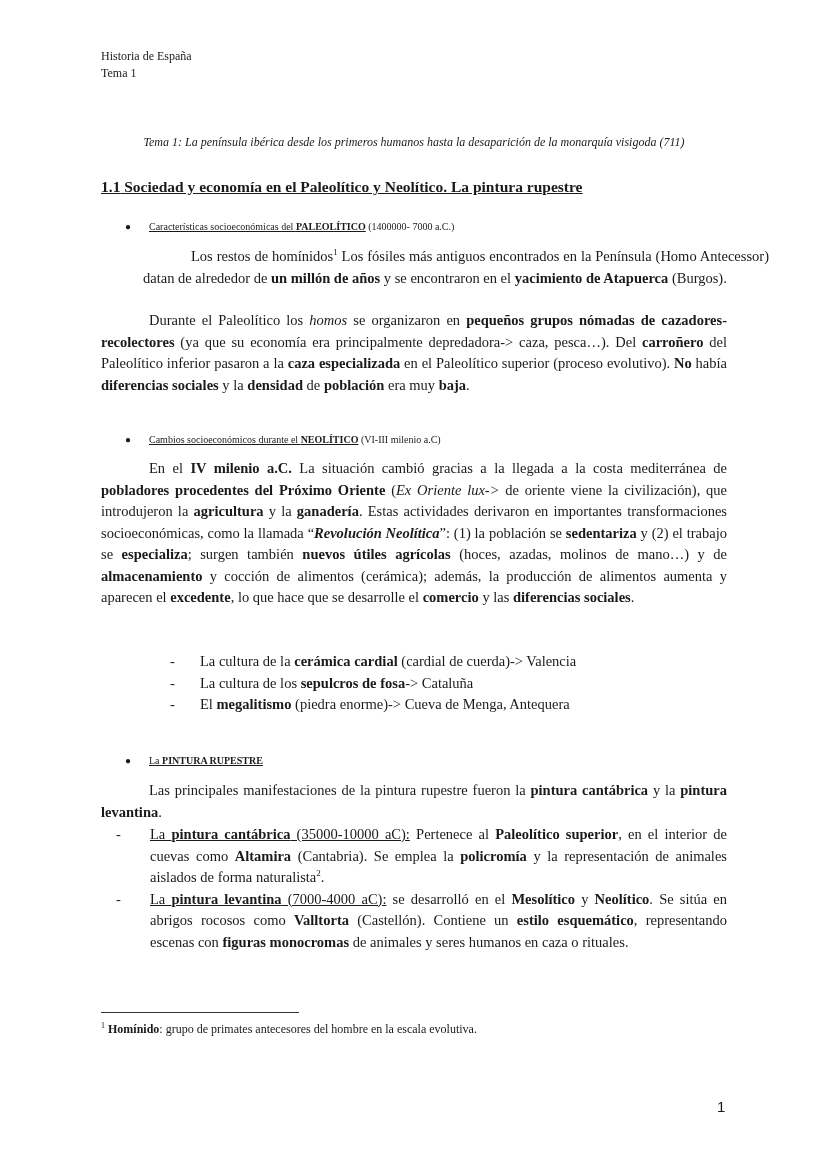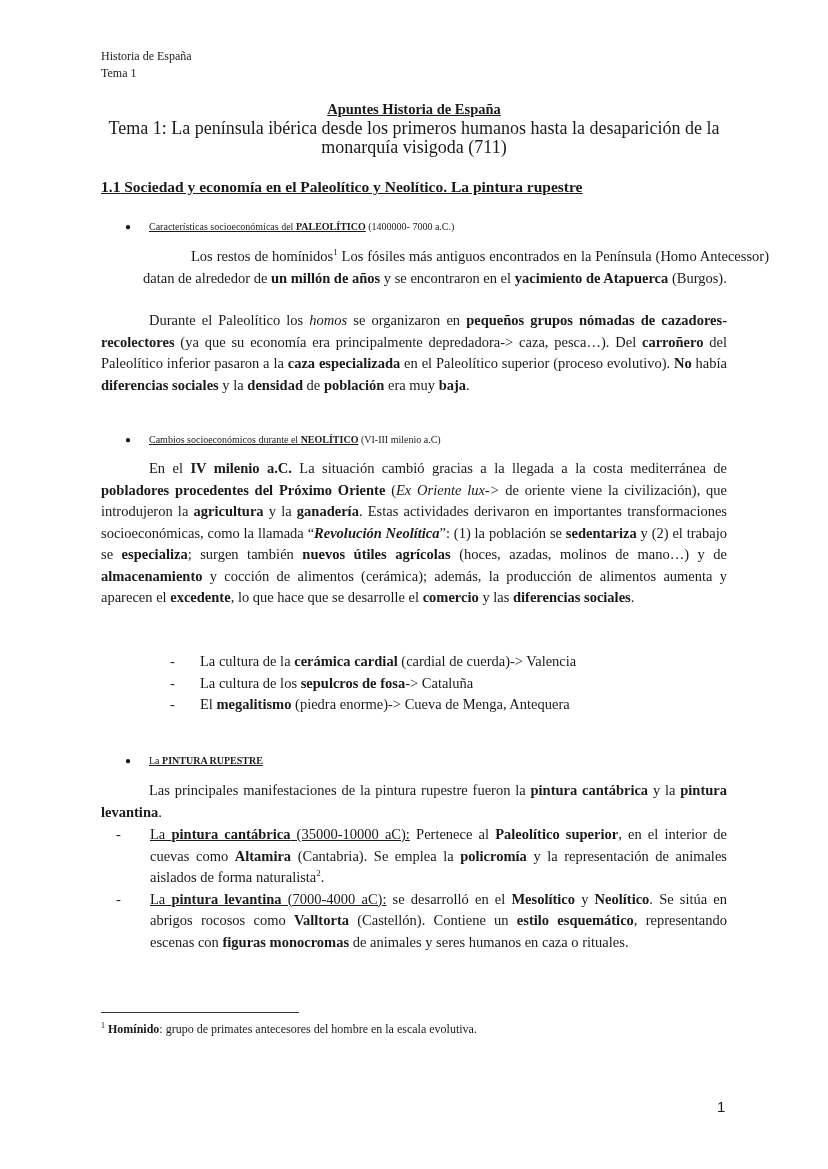--- a/index.html
+++ b/index.html
@@ -2,21 +2,21 @@
 <html><head>
   <meta charset="utf-8">
   <style>
     html, body { margin: 0; padding: 0; background: #ffffff; }
     body { width: 828px; height: 1169px; position: relative; overflow: hidden;
       font-family: "Liberation Serif", serif; color: #1a1a1a; }
     .page { position: absolute; left: 0; top: 0; width: 744px; height: 1169px; }
     .header { position: absolute; left: 101px; top: 48px; font-size: 12px; line-height: 17px; }
     .title-block { position: absolute; left: 100px; width: 628px; top: 100px; text-align: center; }
     .doc-title { font-weight: bold; text-decoration: underline; font-size: 14.5px; line-height: 19px; }
-    .doc-subtitle { font-size: 18px; line-height: 19px; }
+    .doc-subtitle { font-style: italic; font-size: 12px; line-height: 19px; margin-top: 33px; }
     .section-heading { position: absolute; left: 101px; top: 178px; font-size: 15.5px; font-weight: bold; text-decoration: underline; }
     .section-heading .u { text-decoration: underline; }
     .bullet { position: absolute; left: 125px; font-size: 10px; line-height: 20px; }
     .bullet .dot { display: inline-block; width: 24px; }
     .bullet .u { text-decoration: underline; }
     .para { position: absolute; left: 101px; width: 626px; font-size: 14.5px; line-height: 21.5px; text-align: justify; }
     .para .indent { display: inline-block; width: 48px; }
     b { font-weight: bold; }
     i { font-style: italic; }
     sup { font-size: 9px; line-height: 0; vertical-align: super; }
@@ -37,21 +37,20 @@
 <body>
 
 <div class="page">
 
   <div class="header">
     <div>Historia de España</div>
     <div>Tema 1</div>
   </div>
 
   <div class="title-block">
-    <div class="doc-title">Apuntes Historia de España</div>
     <div class="doc-subtitle">Tema 1: La península ibérica desde los primeros humanos hasta la desaparición de la monarquía visigoda (711)</div>
   </div>
 
   <div class="section-heading">
     <span>1.1</span>
     <span class="u">Sociedad y economía en el Paleolítico y Neolítico. La pintura rupestre</span>
   </div>
 
   <div class="bullet" style="top:217px;">
     <span class="dot">●</span><span class="u"><span>Características socioeconómicas del </span><b>PALEOLÍTICO</b></span><span> (1400000- 7000 a.C.)</span>

